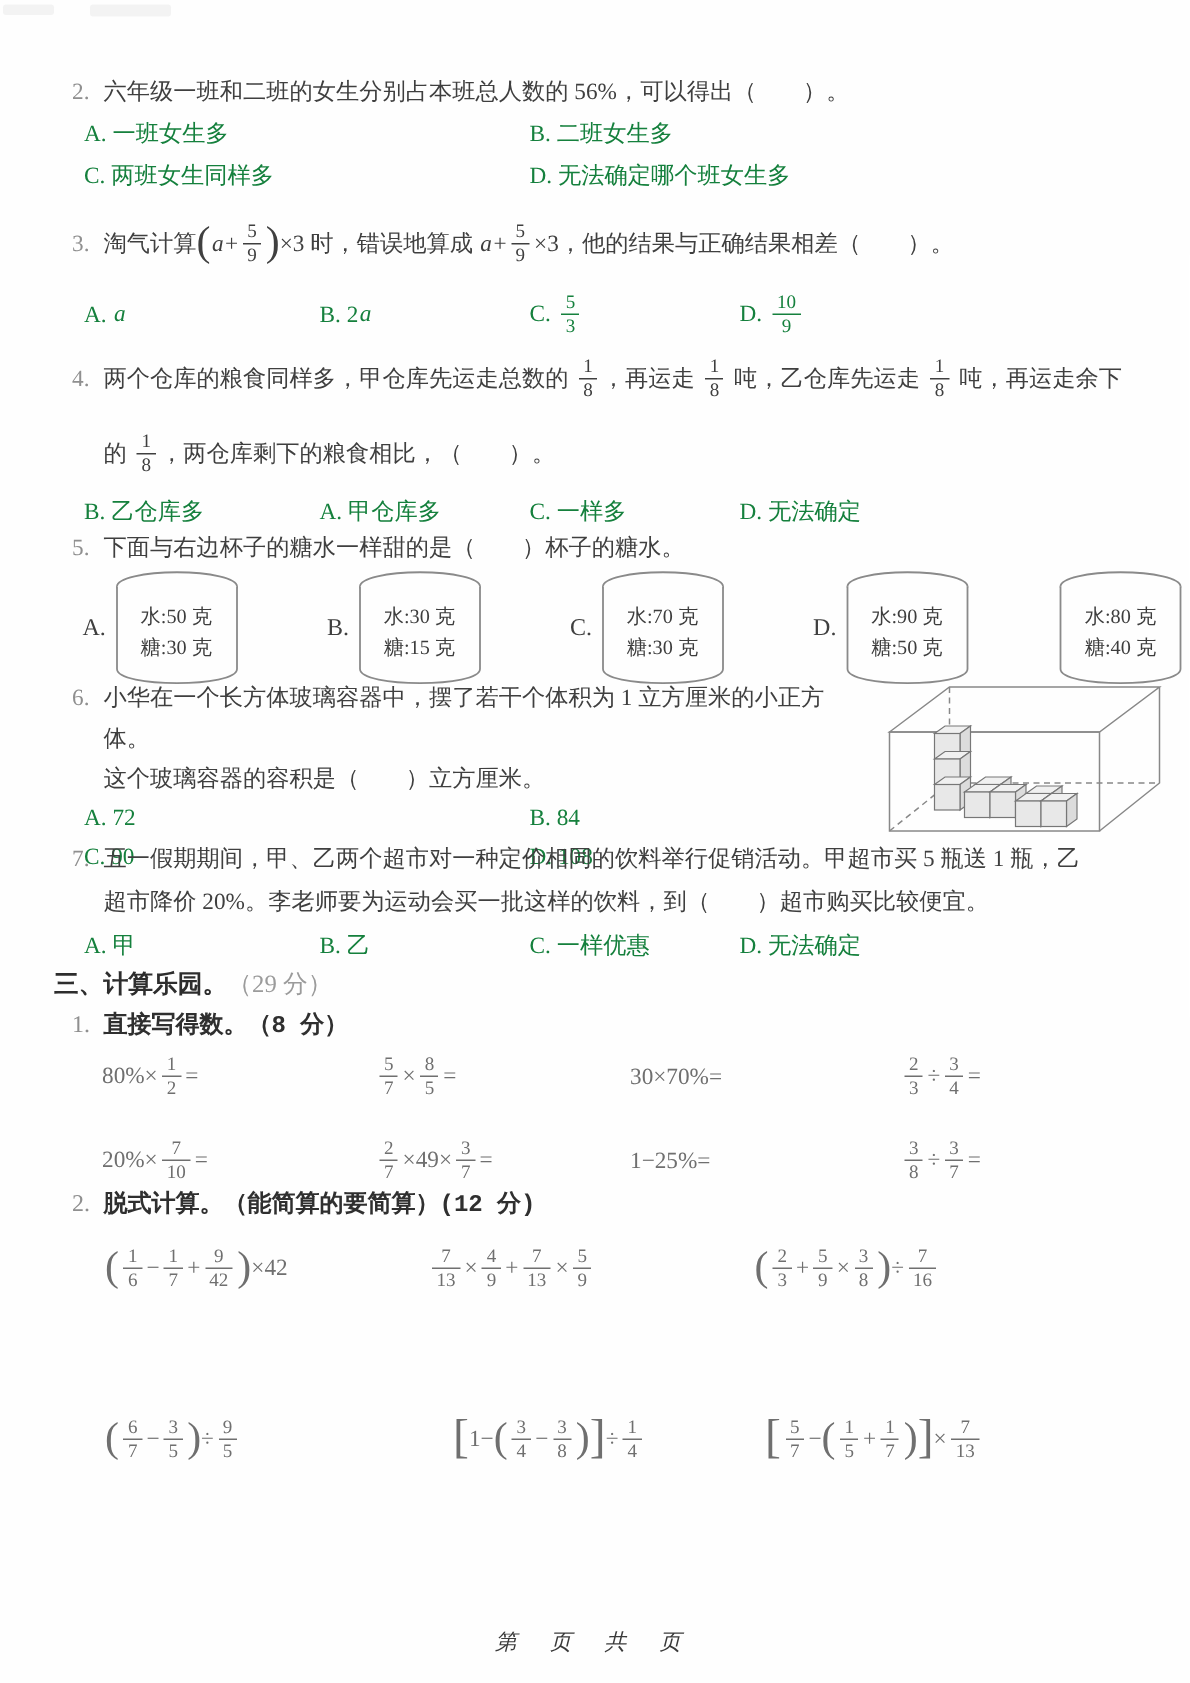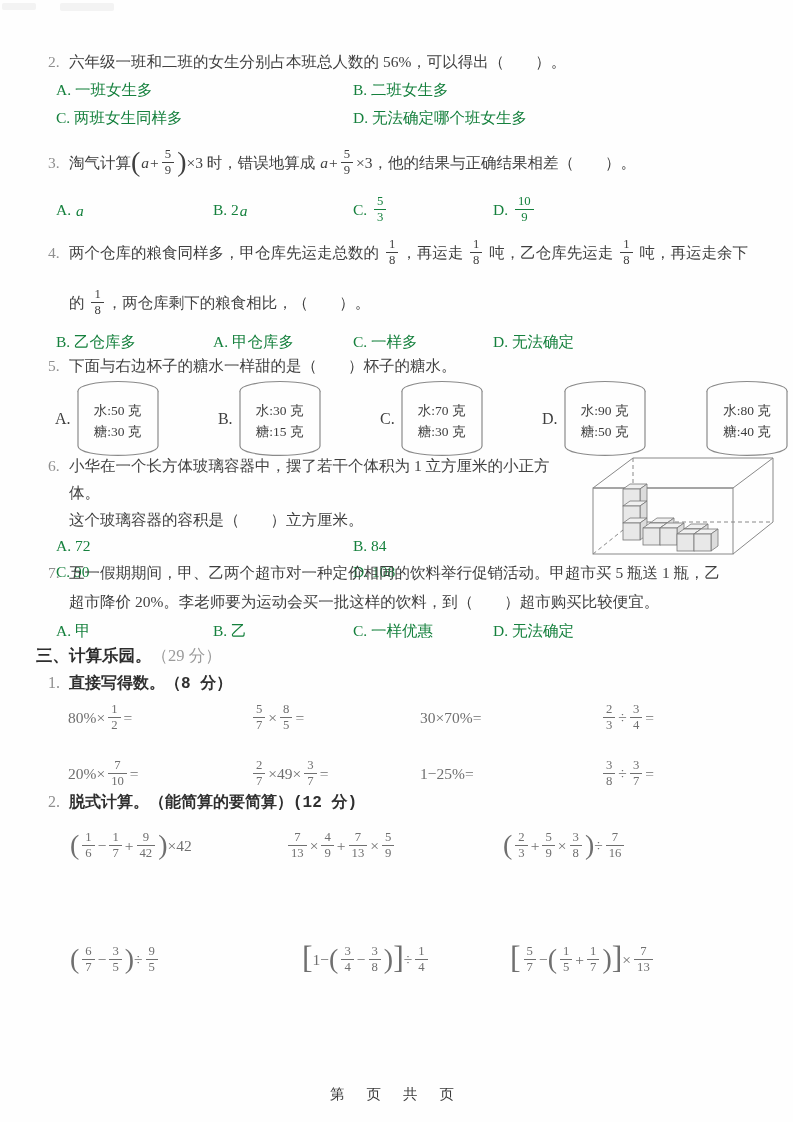--- a/index.html
+++ b/index.html
@@ -303,15 +303,15 @@
     <span class="mexpr"><span class="paren">(</span><span class="fr"><span class="fn">1</span><span class="fd">6</span></span><span class="mtx">−</span><span class="fr"><span class="fn">1</span><span class="fd">7</span></span><span class="mtx">+</span><span class="fr"><span class="fn">9</span><span class="fd">42</span></span><span class="paren">)</span><span class="mtx">×42</span></span>
     <span class="mexpr"><span class="fr"><span class="fn">7</span><span class="fd">13</span></span><span class="mtx">×</span><span class="fr"><span class="fn">4</span><span class="fd">9</span></span><span class="mtx">+</span><span class="fr"><span class="fn">7</span><span class="fd">13</span></span><span class="mtx">×</span><span class="fr"><span class="fn">5</span><span class="fd">9</span></span></span>
     <span class="mexpr"><span class="paren">(</span><span class="fr"><span class="fn">2</span><span class="fd">3</span></span><span class="mtx">+</span><span class="fr"><span class="fn">5</span><span class="fd">9</span></span><span class="mtx">×</span><span class="fr"><span class="fn">3</span><span class="fd">8</span></span><span class="paren">)</span><span class="mtx">÷</span><span class="fr"><span class="fn">7</span><span class="fd">16</span></span></span>
   </div>
   <div class="calc-row calc-row-3b" style="top:930px;height:60px;">
     <span class="mexpr"><span class="paren">(</span><span class="fr"><span class="fn">6</span><span class="fd">7</span></span><span class="mtx">−</span><span class="fr"><span class="fn">3</span><span class="fd">5</span></span><span class="paren">)</span><span class="mtx">÷</span><span class="fr"><span class="fn">9</span><span class="fd">5</span></span></span>
     <span class="mexpr"><span class="bracket">[</span><span class="mtx">1−</span><span class="paren">(</span><span class="fr"><span class="fn">3</span><span class="fd">4</span></span><span class="mtx">−</span><span class="fr"><span class="fn">3</span><span class="fd">8</span></span><span class="paren">)</span><span class="bracket">]</span><span class="mtx">÷</span><span class="fr"><span class="fn">1</span><span class="fd">4</span></span></span>
     <span class="mexpr"><span class="bracket">[</span><span class="fr"><span class="fn">5</span><span class="fd">7</span></span><span class="mtx">−</span><span class="paren">(</span><span class="fr"><span class="fn">1</span><span class="fd">5</span></span><span class="mtx">+</span><span class="fr"><span class="fn">1</span><span class="fd">7</span></span><span class="paren">)</span><span class="bracket">]</span><span class="mtx">×</span><span class="fr"><span class="fn">7</span><span class="fd">13</span></span></span>
   </div>
 
-  <div class="footer" style="top:1085px;">第 页 共 页</div>
+  <div class="footer" style="top:1085px;font-style:italic;">第 页 共 页</div>
 
 </div>
 
 </body></html>

